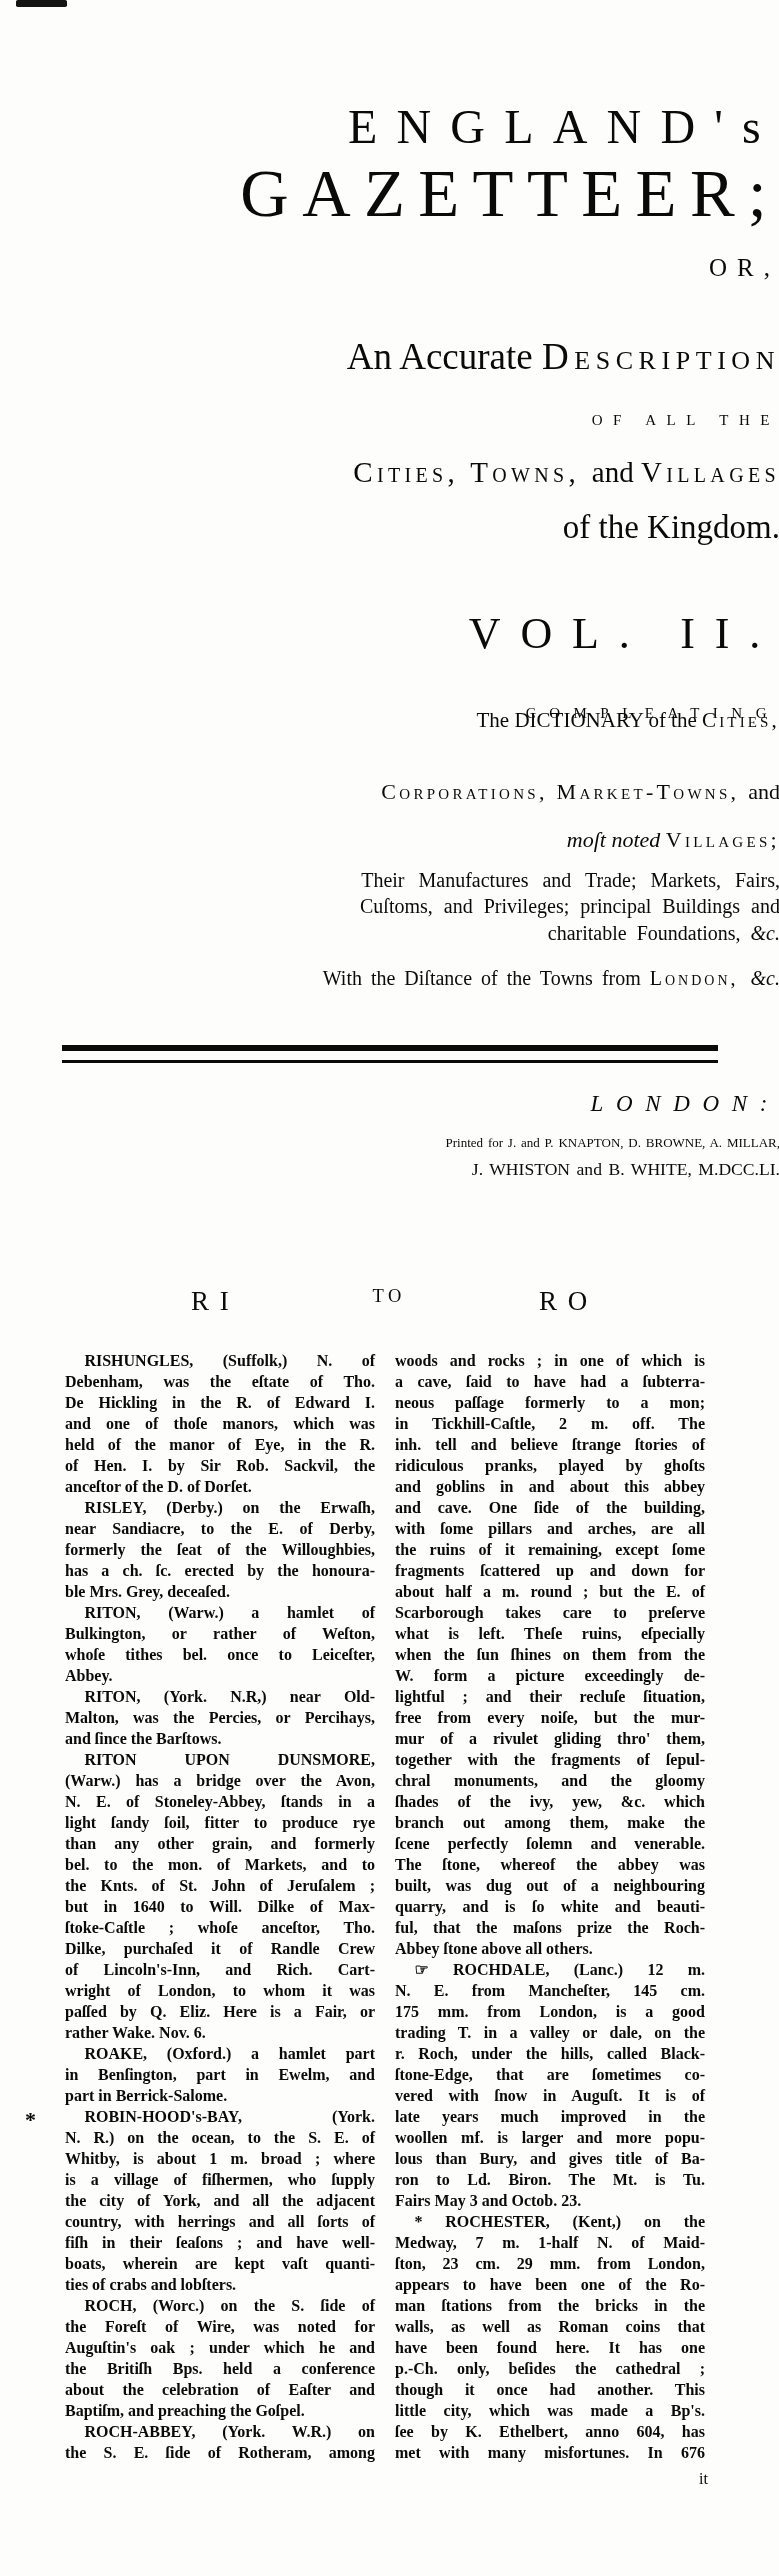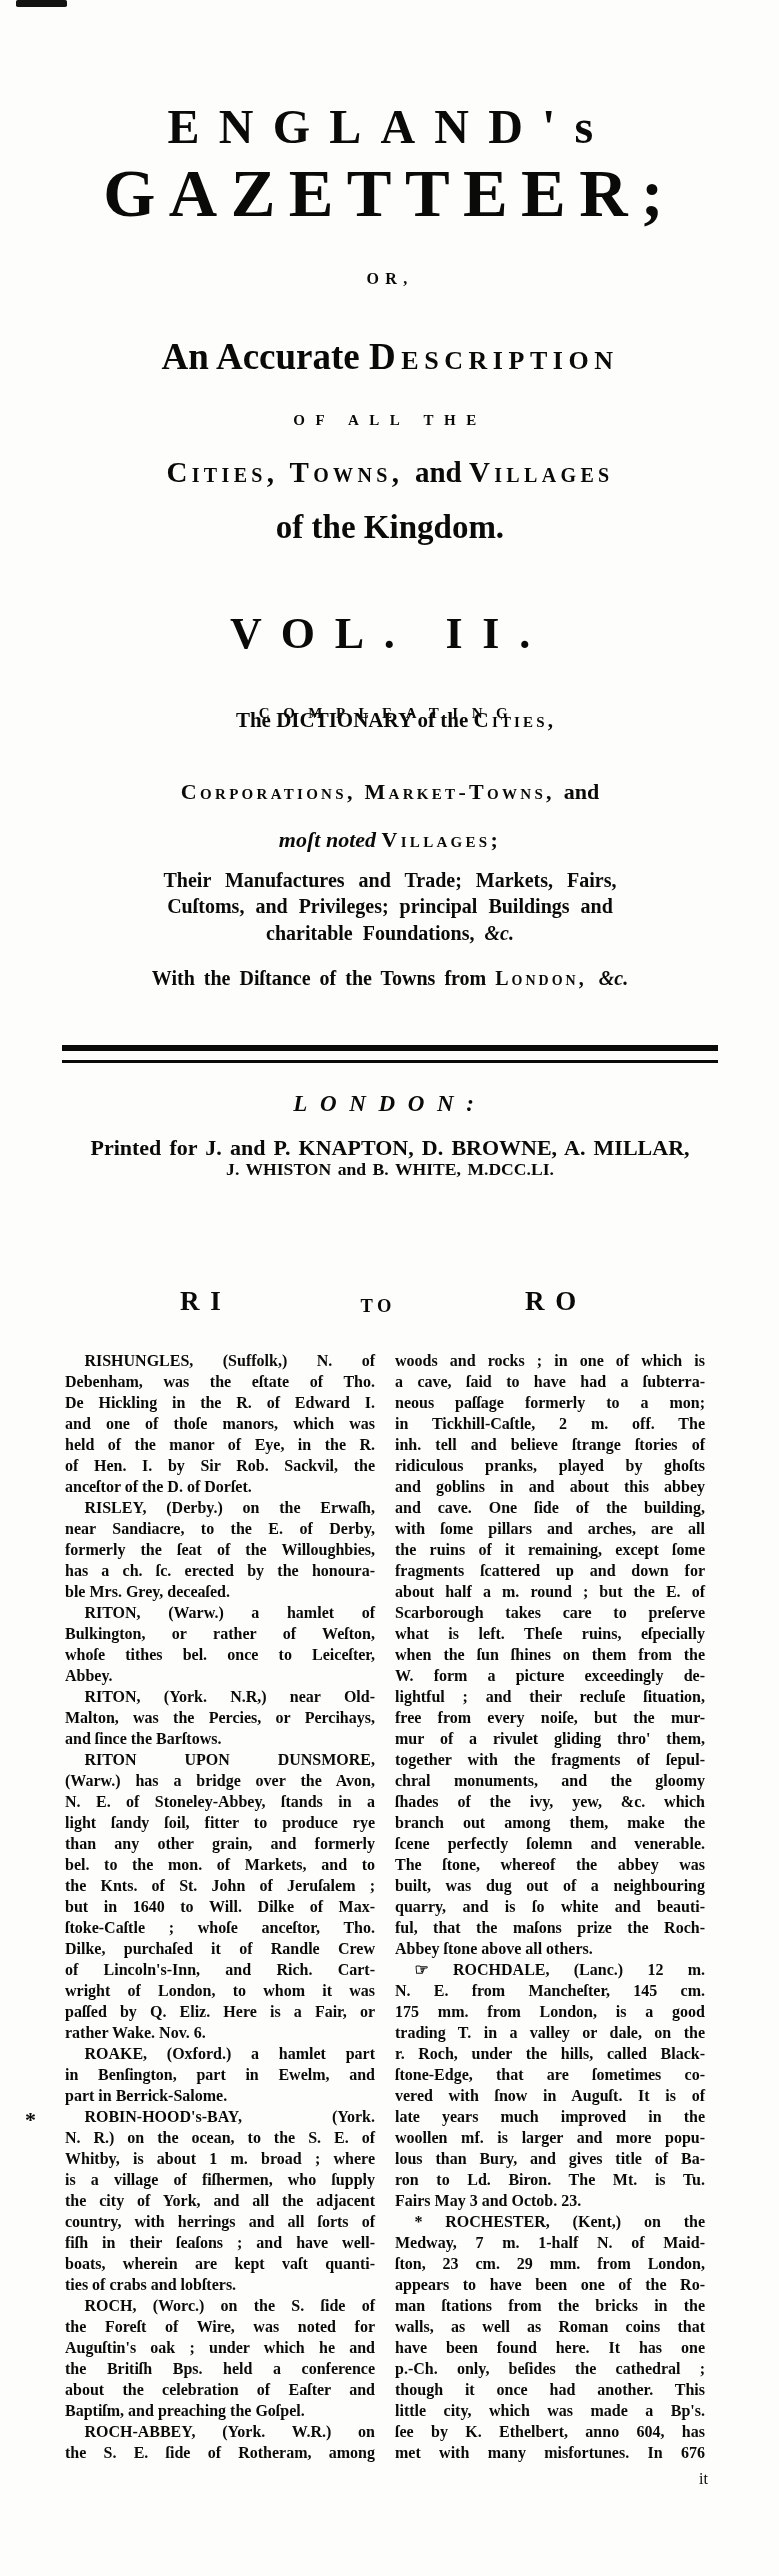--- a/index.html
+++ b/index.html
@@ -5,54 +5,54 @@
   html,body { margin:0; padding:0; background:#e8e8e4; }
   .page {
     position:relative;
     width:780px; height:2576px;
     margin:0 auto;
     background:#fdfdfc;
     color:#0a0a08;
     font-family:"Liberation Serif","DejaVu Serif",serif;
     overflow:hidden;
   }
-  .abs { position:absolute; left:0; right:0; text-align:center; font-weight:bold; }
+  .abs { position:absolute; left:0; right:0; text-align:right; font-weight:normal; }
   .seg { }
   .rm { }
   .it { font-style:italic; }
   .sc { font-variant:small-caps; letter-spacing:0.15em; }
 
   .smudge { position:absolute; left:16px; top:0; width:51px; height:7px; background:#141412; border-radius:1.8px; }
 
   
   .l-eng  { top:99px; font-size:48px; letter-spacing:0.40em; }
   .l-gaz  { top:155px; font-size:67px; letter-spacing:0.20em; }
-  .l-or   { top:270px; font-size:16px; letter-spacing:0.40em; }
+  .l-or   { top:254px; font-size:25px; letter-spacing:0.40em; }
   .l-sub  { top:335px; font-size:37px; }
   .l-oat  { top:412px; font-size:15px; letter-spacing:0.70em; }
   .l-cit  { top:456px; font-size:29px; }
   .l-king { top:509px; font-size:33px; }
   .l-vol  { top:608px; font-size:44px; letter-spacing:0.45em; }
   .l-comp { top:705px; font-size:15px; letter-spacing:0.90em; }
   .l-dict { top:708px; font-size:21px;padding-left:12px; }
   .l-corp { top:779px; font-size:22px; }
   .l-most { top:807px; font-size:22px;margin-top:20px; }
   .l-their{ top:869px;  font-size:20px; word-spacing:0.45em; }
   .l-cust { top:895px; font-size:20px; word-spacing:0.30em; }
   .l-char { top:922px; font-size:20px; word-spacing:0.25em; }
   .l-dist { top:967px; font-size:20px; word-spacing:0.20em; }
   .rule1  { position:absolute; left:62px; width:656px; top:1045px; height:6.2px; background:#0a0a08; }
   .rule2  { position:absolute; left:62px; width:656px; top:1060px; height:2.6px; background:#0a0a08; }
   .l-lond { top:1091px; font-size:23px; font-style:italic; letter-spacing:0.55em; }
-  .l-pr1  { top:1135px; font-size:22px; word-spacing:0.12em; }
+  .l-pr1  { top:1135px; font-size:13px; word-spacing:0.12em; }
   .l-pr2  { top:1159px; font-size:17.6px; word-spacing:0.12em; }
 
   
-  .hdr { position:absolute; left:180px; width:407px; top:1286px;
-         display:flex; justify-content:space-between; align-items:flex-end; font-weight:bold; }
+  .hdr { position:absolute; left:191px; width:407px; top:1286px;
+         display:flex; justify-content:space-between; align-items:flex-start; font-weight:normal; }
   .hdr-big   { font-size:27px; letter-spacing:0.40em; }
   .hdr-small { font-size:18.5px; letter-spacing:0.25em; }
 
   .tcol { position:absolute; top:1350px; width:310px; font-size:16px; line-height:21px; font-weight:bold; }
   .tcol-left  { left:65px; }
   .tcol-right { left:395px; }
   .tline { text-align:justify; text-align-last:justify; }
   .tline.pend { text-align-last:left; }
   .tline.indent { padding-left:19.4px; }
 

